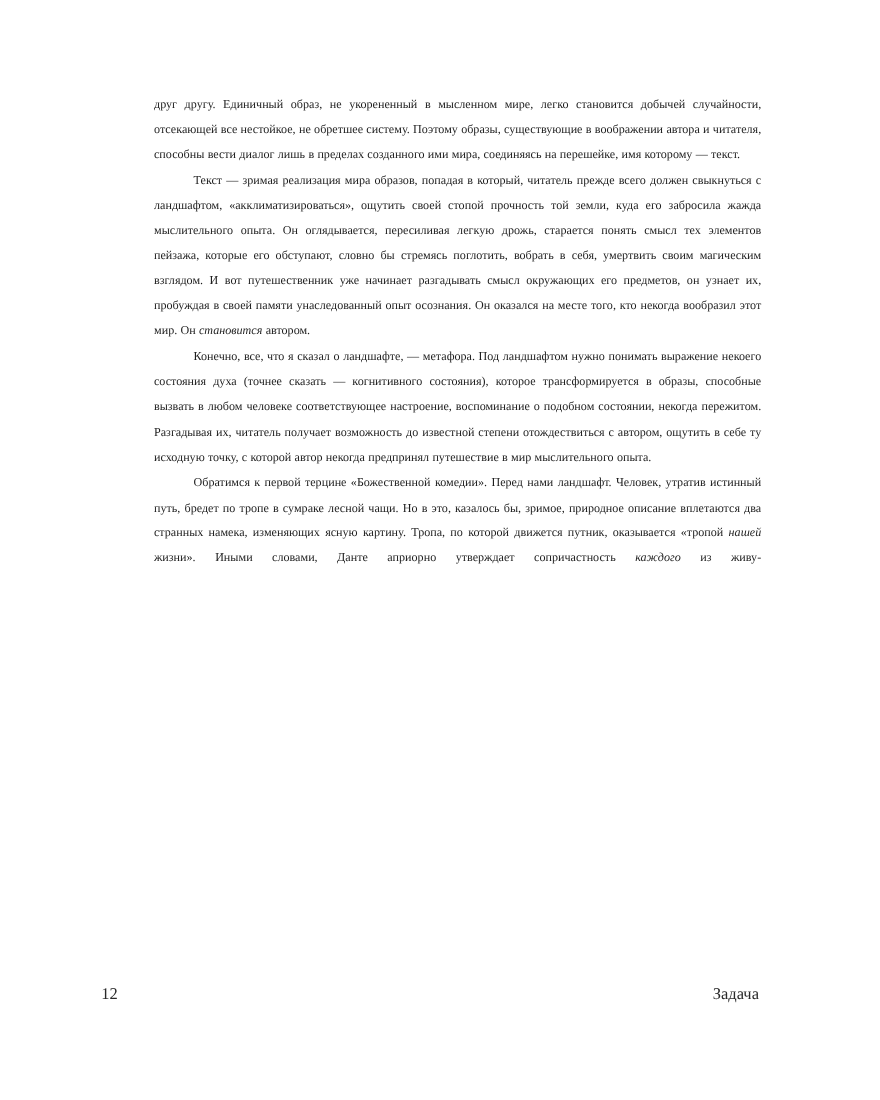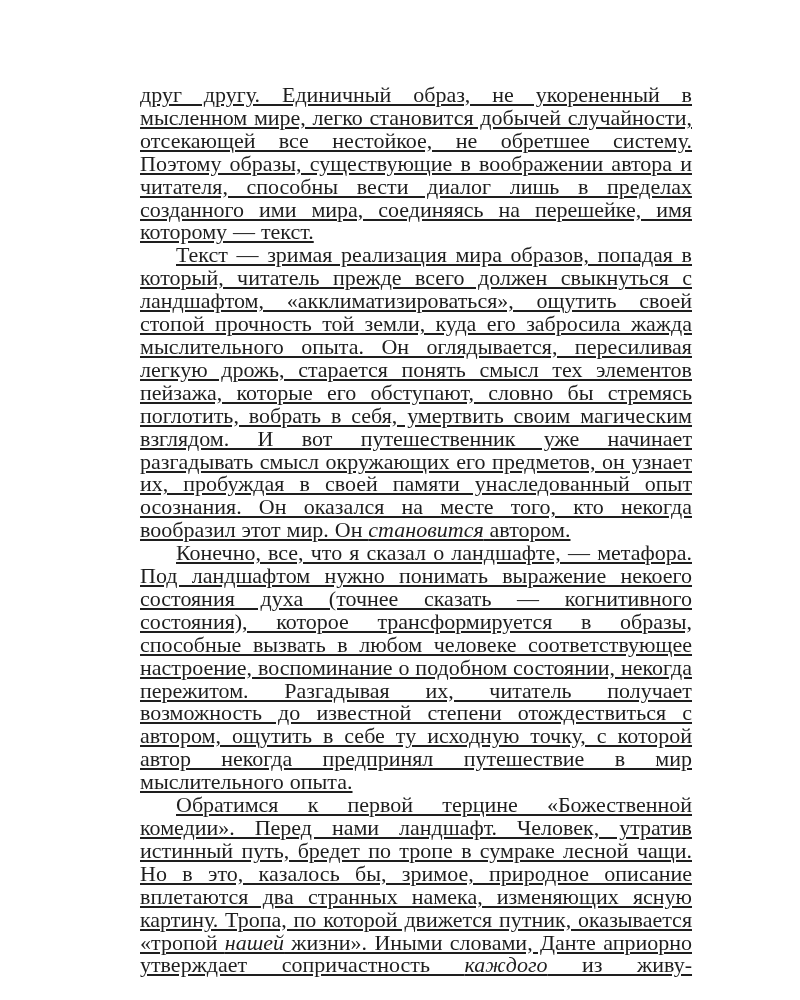--- a/index.html
+++ b/index.html
@@ -14,27 +14,26 @@
     background: #ffffff;
     font-family: "Liberation Serif", serif;
     color: #1e1e1e;
     overflow: hidden;
   }
   .text-block {
     position: absolute;
     left: 140px;
     top: 84px;
     width: 552px;
-    font-size: 22px;
+    font-size: 11px;
     line-height: 22.9px;
     text-align: justify;
     hyphens: auto;
     -webkit-hyphens: auto;
     word-spacing: 0.02em;
-    text-decoration: underline;
   }
   .text-block p {
     margin: 0;
     padding: 0;
     text-indent: 36px;
   }
   .text-block p.no-indent {
     text-indent: 0;
   }
   .text-block p.continues {
@@ -66,14 +65,18 @@
     <p class="no-indent"><span>друг другу. Единичный образ, не укорененный в мысленном мире, легко становится добычей случайности, отсекающей все нестойкое, не обретшее систему. Поэтому образы, существующие в воображении автора и читателя, способны вести диалог лишь в пределах созданного ими мира, соединяясь на перешейке, имя которому — текст.</span></p>
 
     <p><span>Текст — зримая реализация мира образов, попадая в который, читатель прежде всего должен свыкнуться с ландшафтом, «акклиматизироваться», ощутить своей стопой прочность той земли, куда его забросила жажда мыслительного опыта. Он оглядывается, пересиливая легкую дрожь, старается понять смысл тех элементов пейзажа, которые его обступают, словно бы стремясь поглотить, вобрать в себя, умертвить своим магическим взглядом. И вот путешественник уже начинает разгадывать смысл окружающих его предметов, он узнает их, пробуждая в своей памяти унаследованный опыт осознания. Он оказался на месте того, кто некогда вообразил этот мир. Он </span><span class="it">становится</span><span> автором.</span></p>
 
     <p><span>Конечно, все, что я сказал о ландшафте, — метафора. Под ландшафтом нужно понимать выражение некоего состояния духа (точнее сказать — когнитивного состояния), которое трансформируется в образы, способные вызвать в любом человеке соответствующее настроение, воспоминание о подобном состоянии, некогда пережитом. Разгадывая их, читатель получает возможность до известной степени отождествиться с автором, ощутить в себе ту исходную точку, с которой автор некогда предпринял путешествие в мир мыслительного опыта.</span></p>
 
     <p class="continues"><span>Обратимся к первой терцине «Божественной комедии». Перед нами ландшафт. Человек, утратив истинный путь, бредет по тропе в сумраке лесной чащи. Но в это, казалось бы, зримое, природное описание вплетаются два странных намека, изменяющих ясную картину. Тропа, по которой движется путник, оказывается «тропой </span><span class="it">нашей</span><span> жизни». Иными словами, Данте априорно утверждает сопричастность </span><span class="it">каждого</span><span> из живу-</span></p>
 
   </div>
 
+  <div class="footer">
+    <span>12</span>
+    <span>Задача</span>
+  </div>
 
 </div>
 
 </body></html>

